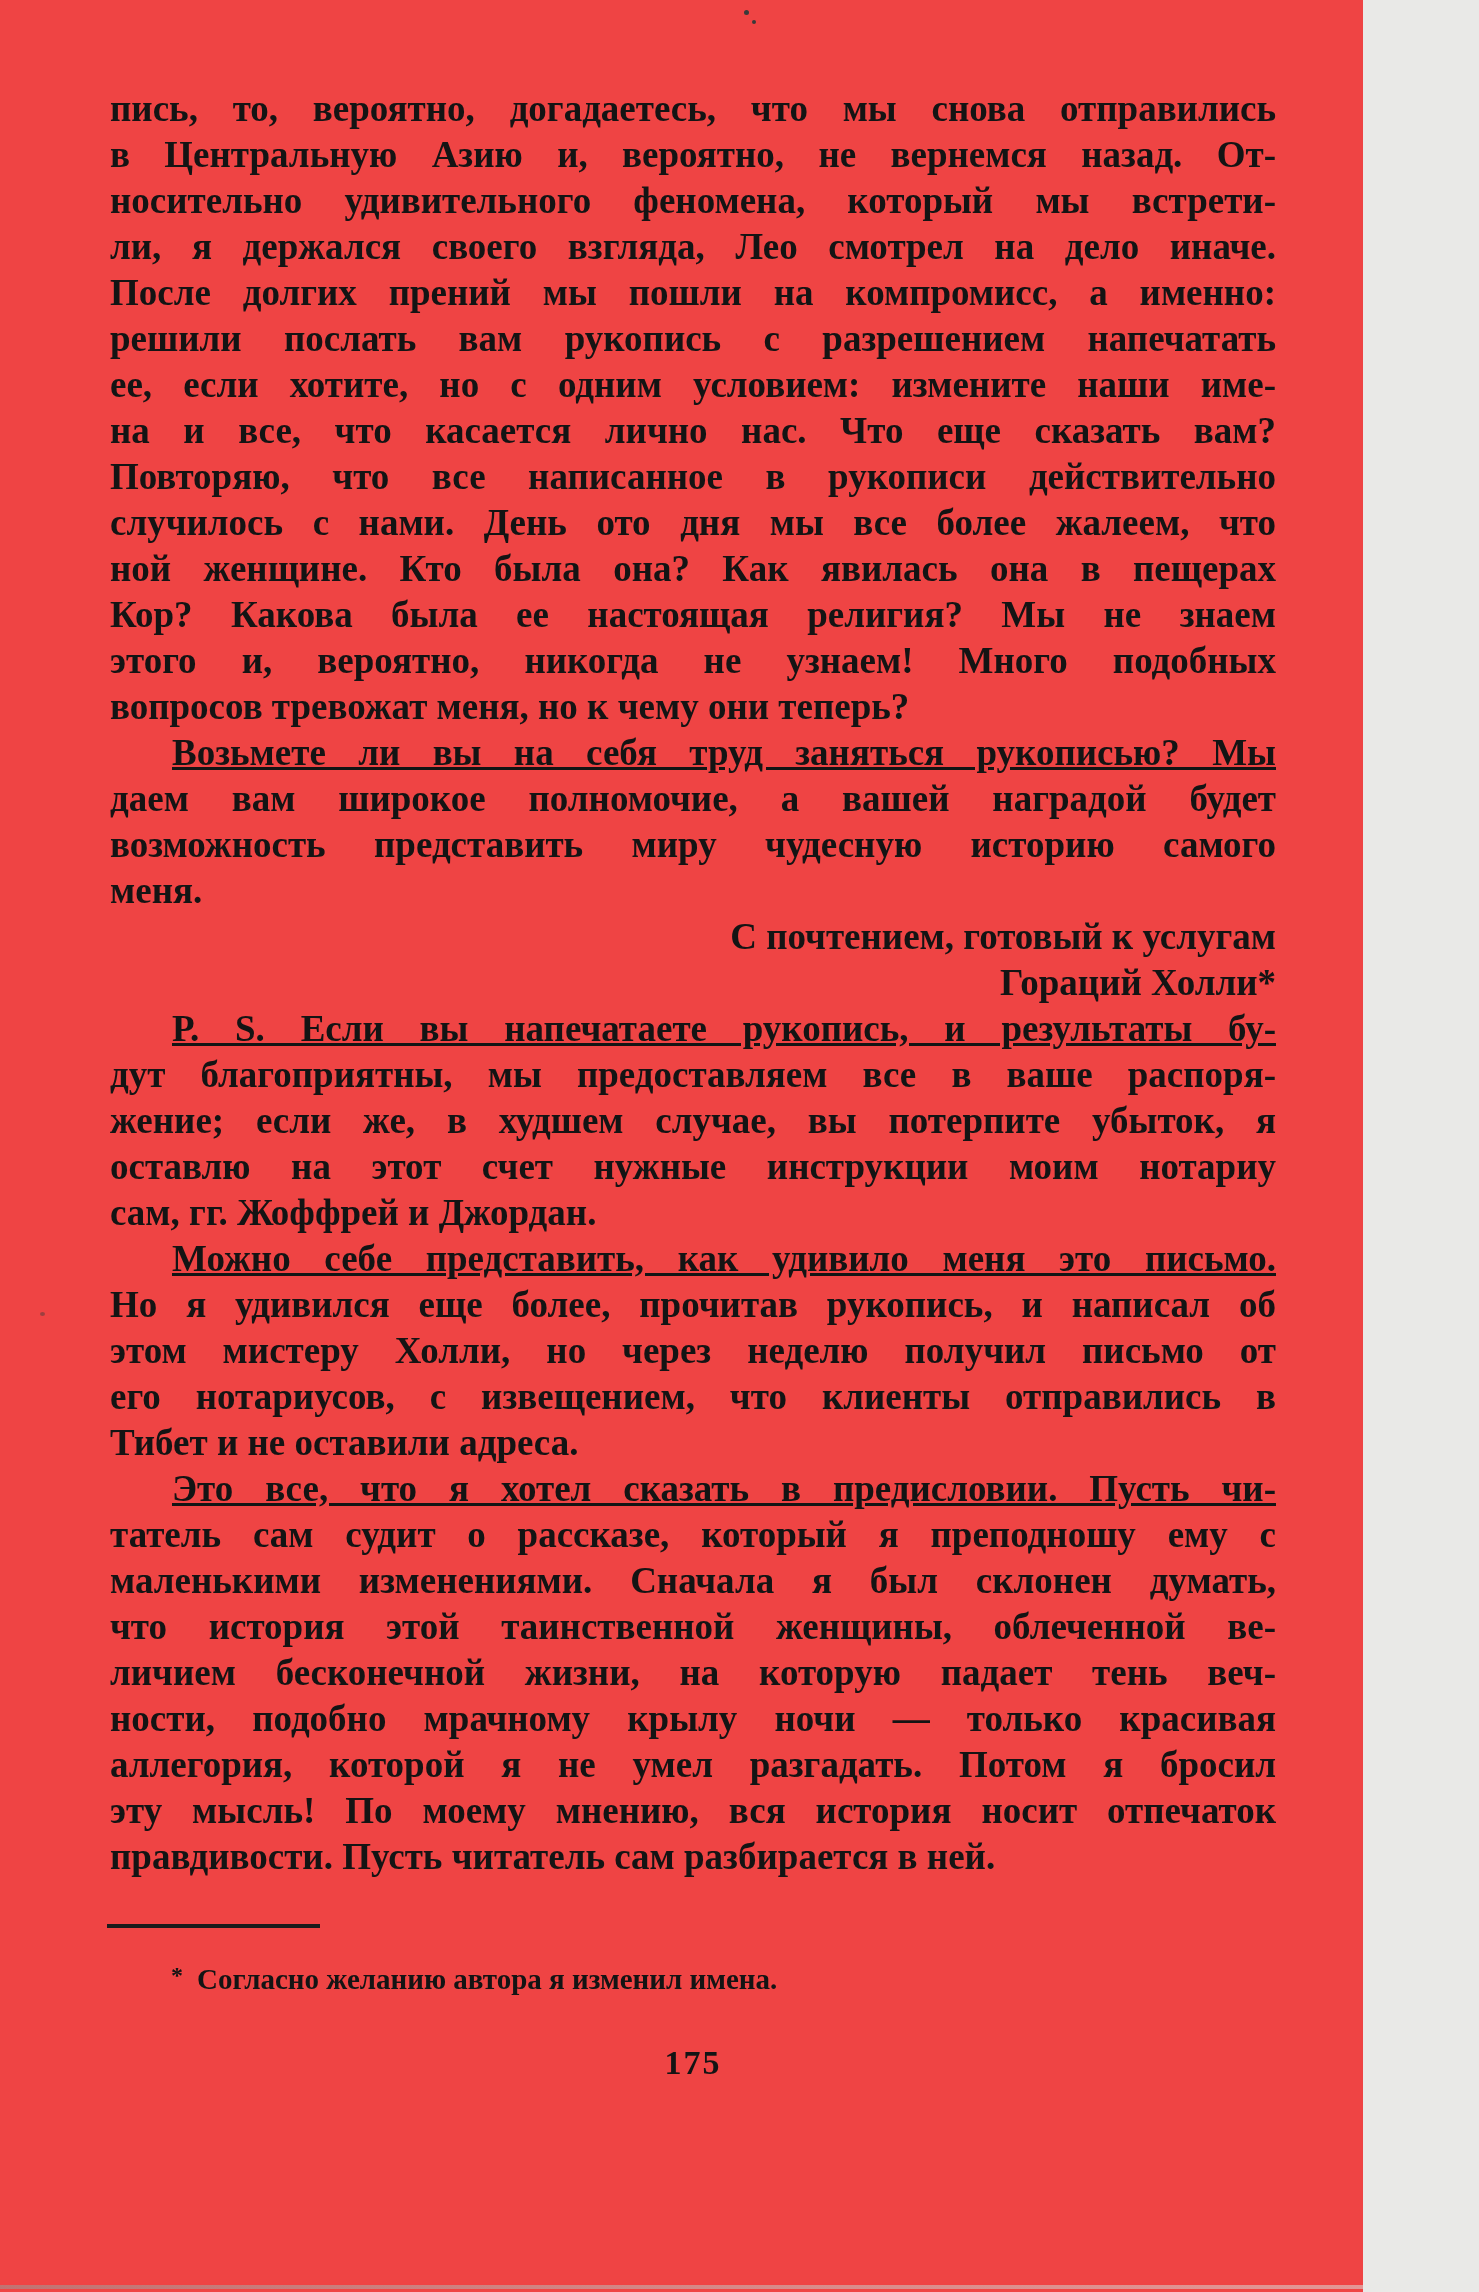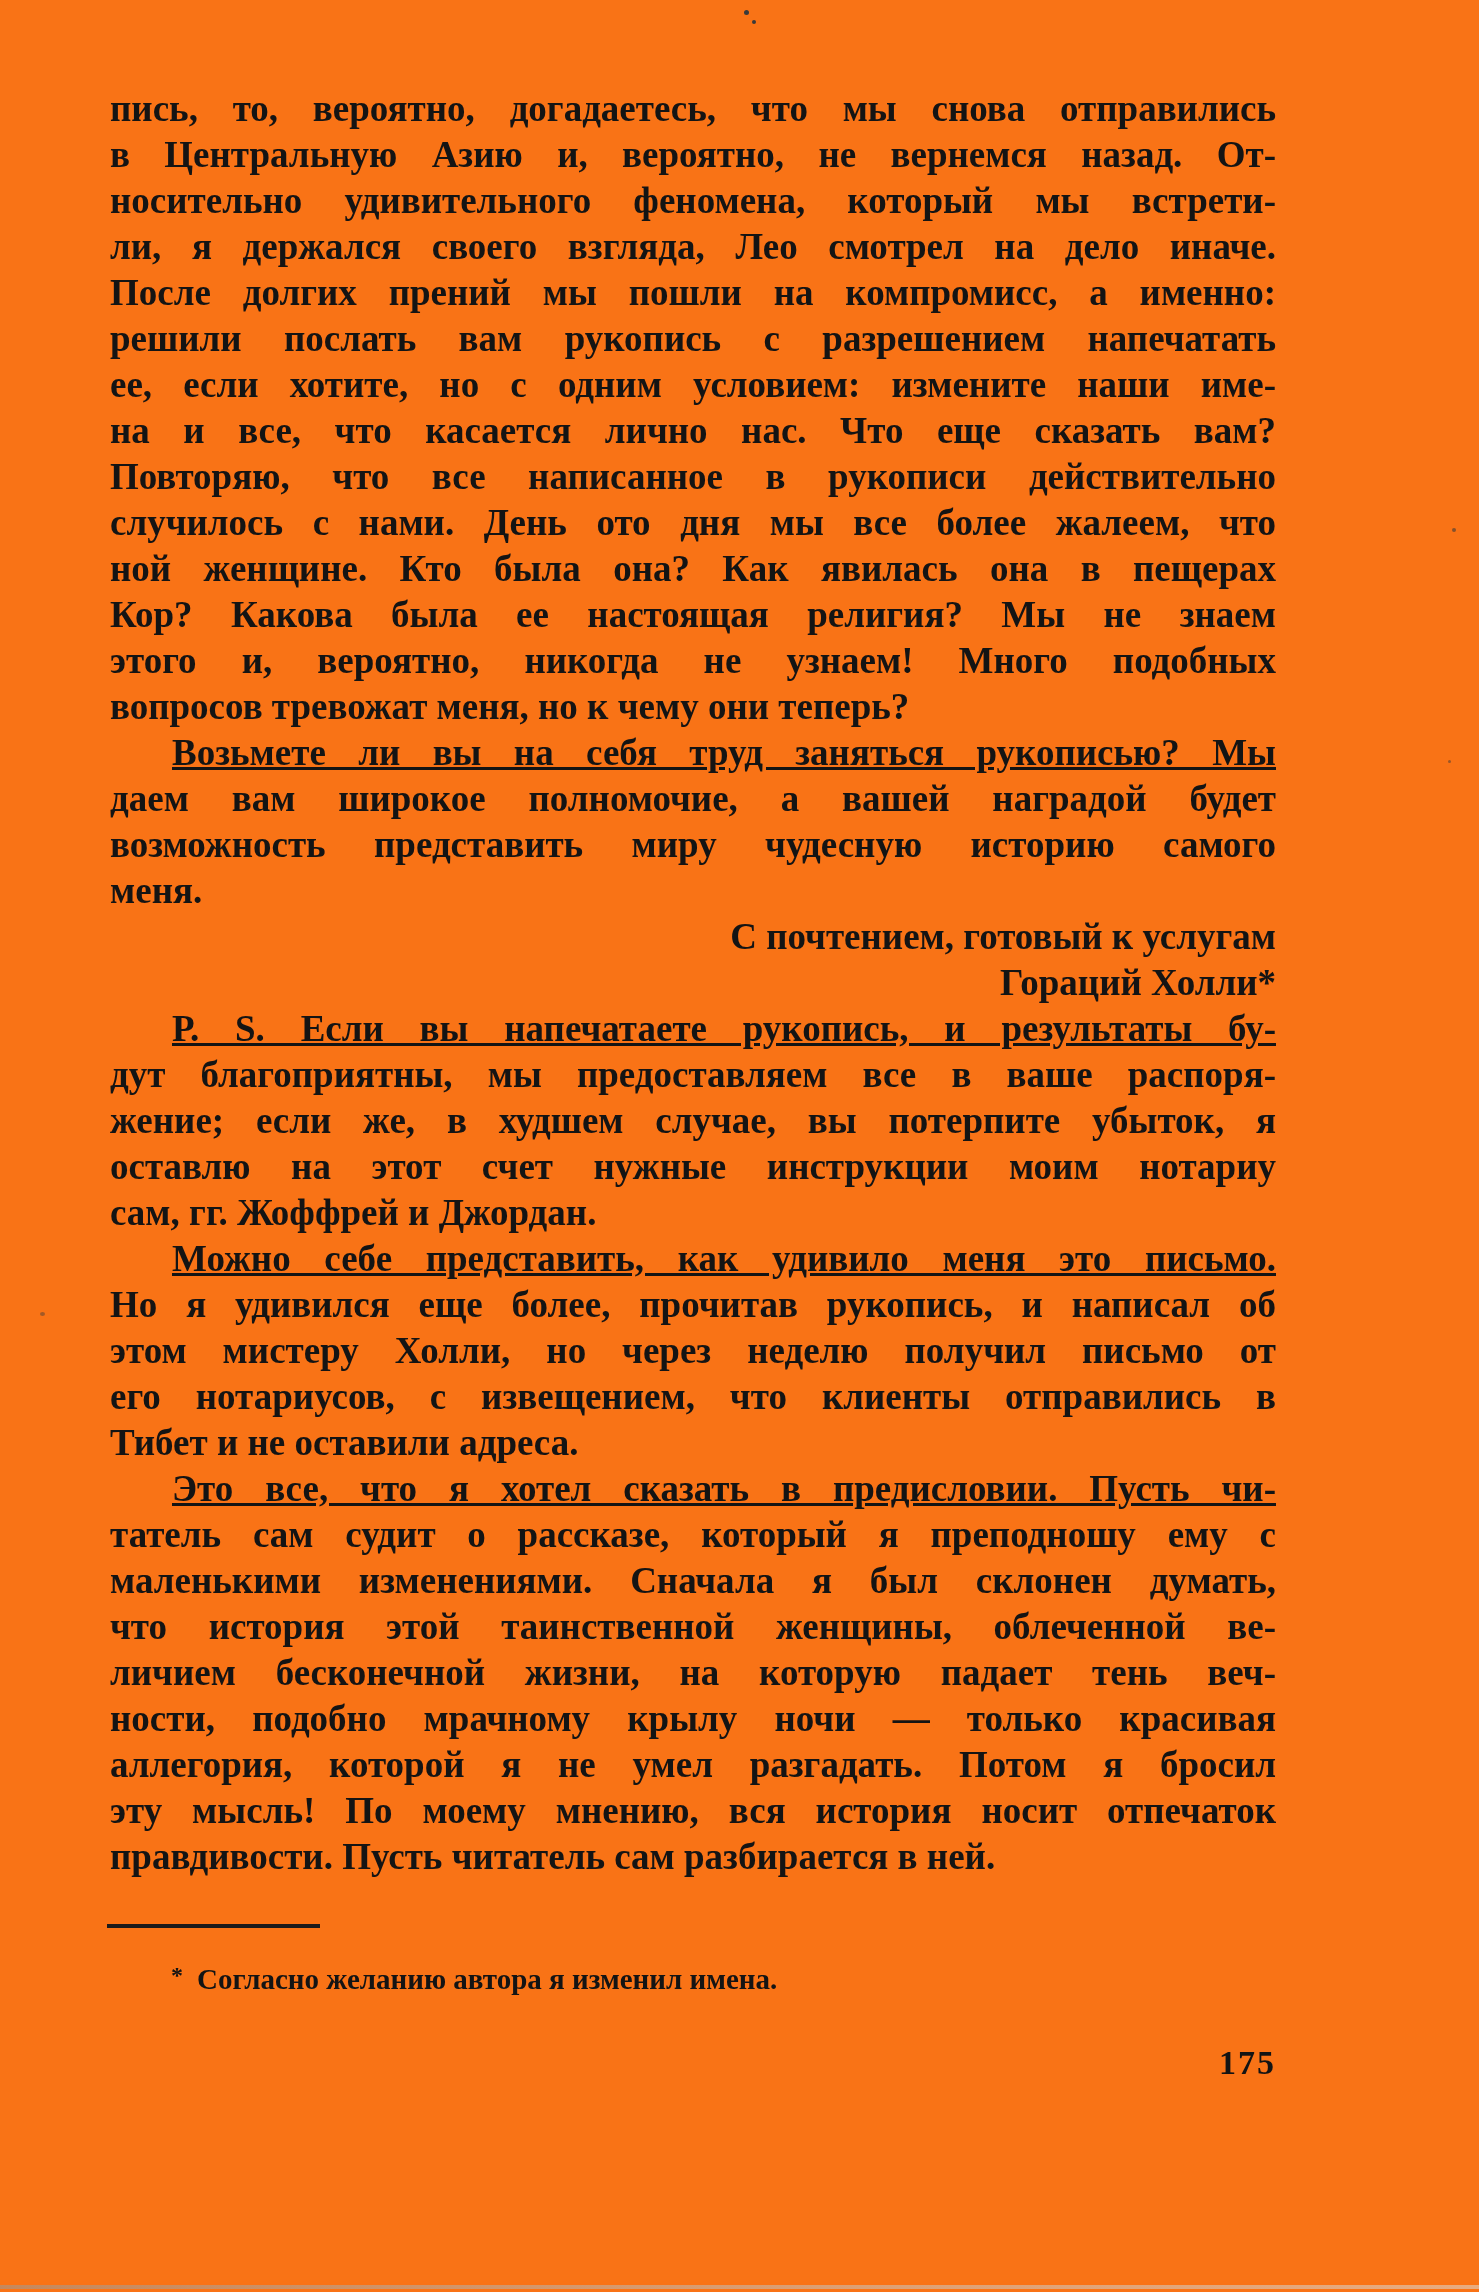--- a/index.html
+++ b/index.html
@@ -3,24 +3,25 @@
 <meta charset="utf-8">
 <style>
   html,body{margin:0;padding:0;}
   body{
     width:1479px;height:2292px;
     background:#e9e9e7;
     font-family:"Liberation Serif","DejaVu Serif",serif;
   }
   .page{
     position:relative;
-    width:1479px;height:2292px;
-    background:#f97316;
+    width:1339px;height:2292px;
+    background:#ef4444;
     color:#141414;
     overflow:hidden;
+    padding-left:24px;
   }
   .text-block{
     position:absolute;
     left:110px;top:86px;
     width:1166px;
   }
   .line{
     font-size:37px;
     line-height:46px;
     font-weight:bold;
@@ -56,21 +57,21 @@
     line-height:38px;
     font-weight:bold;
   }
   .footnote .marker{
     font-size:24px;
     vertical-align:6px;
     padding-right:14px;
   }
   .page-number{
     margin-top:46px;
-    text-align:right;
+    text-align:center;
     font-size:34px;
     font-weight:bold;
     letter-spacing:2px;
   }
   
   .speck{position:absolute;background:#3a3a3a;border-radius:50%;}
   .speck.s1{left:744px;top:10px;width:5px;height:5px;}
   .speck.s2{left:752px;top:20px;width:4px;height:4px;}
   .speck.s3{left:1452px;top:528px;width:4px;height:4px;opacity:.6;}
   .speck.s4{left:1448px;top:760px;width:3px;height:3px;opacity:.5;}

